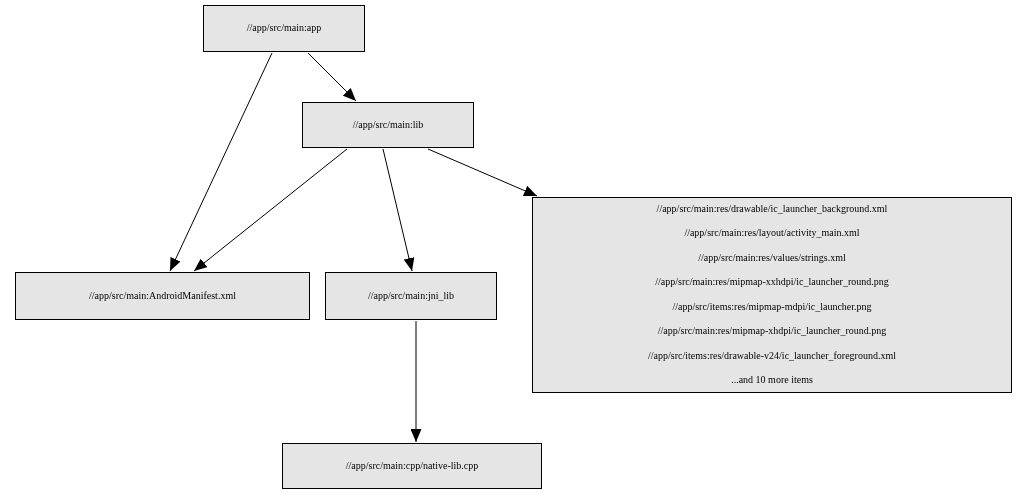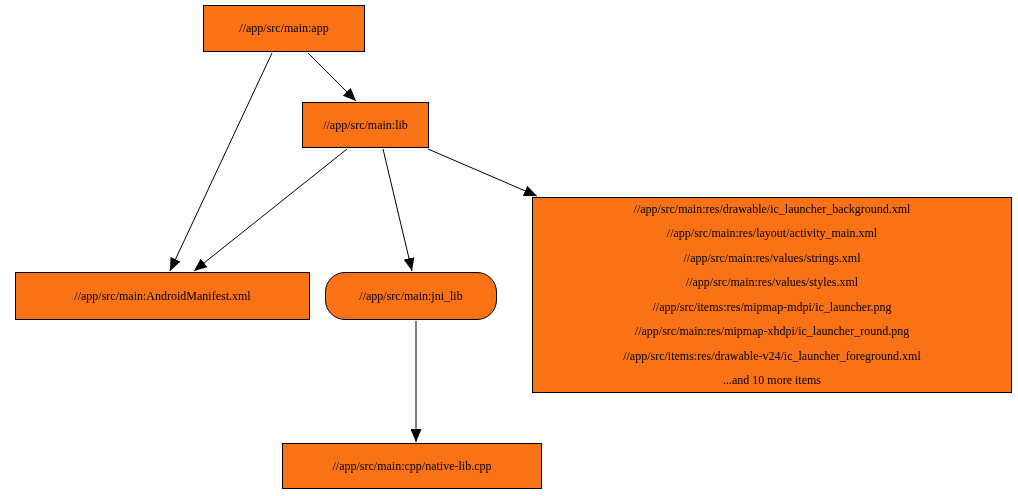--- a/index.html
+++ b/index.html
@@ -20,26 +20,26 @@
     position: absolute;
     top: 0;
     left: 0;
     width: 1018px;
     height: 496px;
   }
   .node {
     position: absolute;
     box-sizing: border-box;
     border: 1px solid #000000;
-    background: #f97316;
+    background: #e5e5e5;
     display: flex;
     align-items: center;
     justify-content: center;
     text-align: center;
-    font-size: 12px;
+    font-size: 10px;
     line-height: 18.5px;
     white-space: nowrap;
   }
   .node.multiline {
     flex-direction: column;
     justify-content: space-between;
     padding: 2px 0;
   }
   .node.multiline div {
     line-height: 18.6px;
@@ -66,37 +66,37 @@
     <line class="edge-line" x1="347" y1="149" x2="194" y2="271" marker-end="url(#arrow)"></line>
     <line class="edge-line" x1="383" y1="149" x2="412" y2="271" marker-end="url(#arrow)"></line>
     <line class="edge-line" x1="428" y1="149" x2="537" y2="196" marker-end="url(#arrow)"></line>
     <line class="edge-line" x1="416" y1="321" x2="416" y2="442" marker-end="url(#arrow)"></line>
   </svg>
 
   <div class="node" style="left:203px; top:5px; width:162px; height:47px;">
     <span>//app/src/main:app</span>
   </div>
 
-  <div class="node" style="left:302px; top:102px; width:127px; height:46px;">
+  <div class="node" style="left:302px; top:102px; width:172px; height:46px;">
     <span>//app/src/main:lib</span>
   </div>
 
   <div class="node" style="left:15px; top:272px; width:295px; height:48px;">
     <span>//app/src/main:AndroidManifest.xml</span>
   </div>
 
-  <div class="node" style="left:325px; top:272px; width:172px; height:48px;border-radius:20px;">
+  <div class="node" style="left:325px; top:272px; width:172px; height:48px;">
     <span>//app/src/main:jni_lib</span>
   </div>
 
   <div class="node multiline" style="left:532px; top:197px; width:480px; height:196px;">
     <div>//app/src/main:res/drawable/ic_launcher_background.xml</div>
     <div>//app/src/main:res/layout/activity_main.xml</div>
     <div>//app/src/main:res/values/strings.xml</div>
-    <div>//app/src/main:res/values/styles.xml</div>
+    <div>//app/src/main:res/mipmap-xxhdpi/ic_launcher_round.png</div>
     <div>//app/src/items:res/mipmap-mdpi/ic_launcher.png</div>
     <div>//app/src/main:res/mipmap-xhdpi/ic_launcher_round.png</div>
     <div>//app/src/items:res/drawable-v24/ic_launcher_foreground.xml</div>
     <div>...and 10 more items</div>
   </div>
 
   <div class="node" style="left:282px; top:443px; width:260px; height:46px;">
     <span>//app/src/main:cpp/native-lib.cpp</span>
   </div>
 

